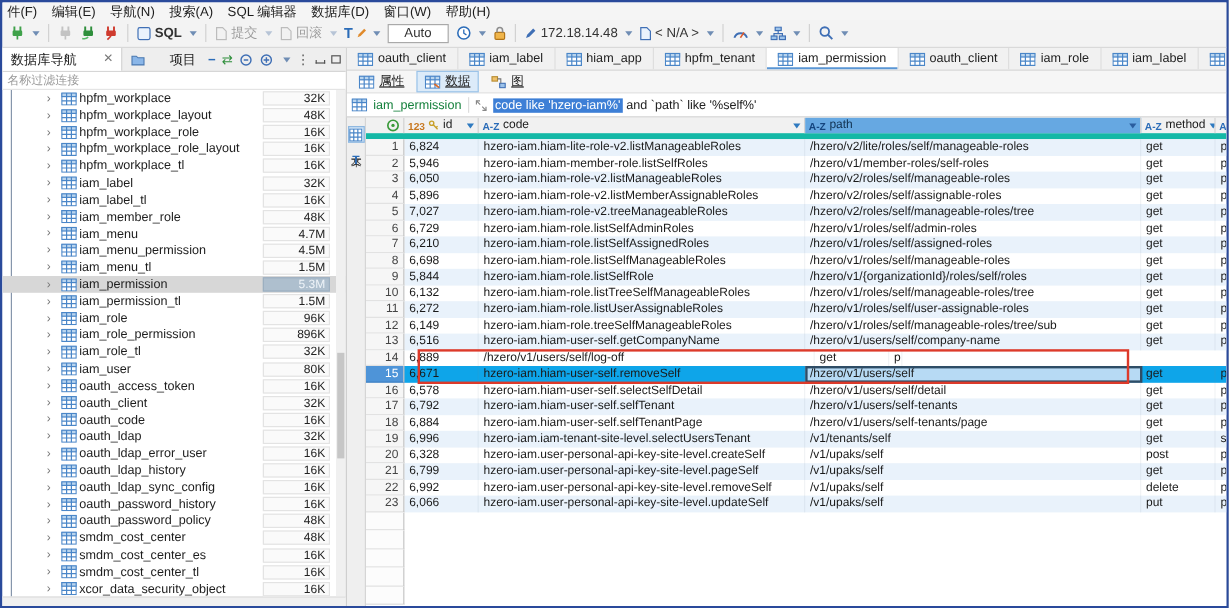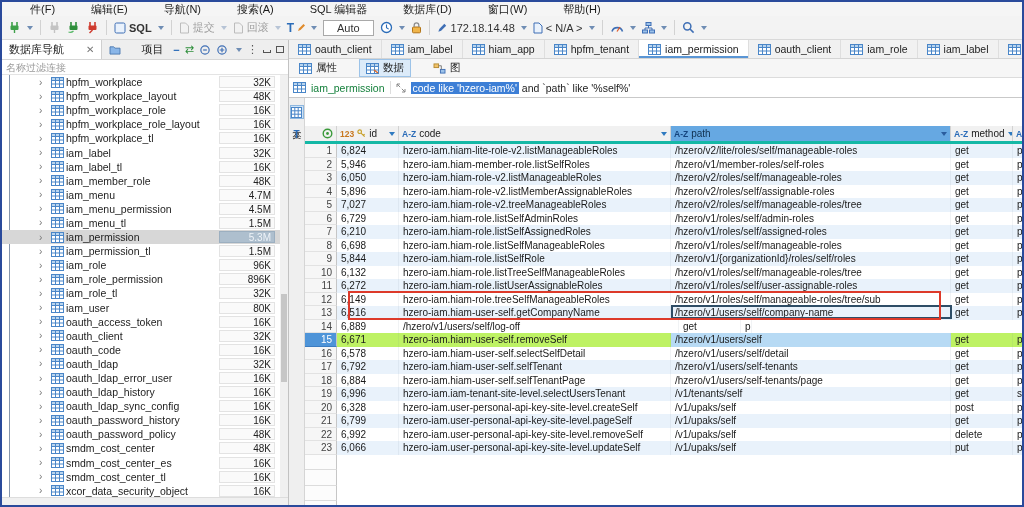--- a/index.html
+++ b/index.html
@@ -4,21 +4,21 @@
 <style>
   * { box-sizing: border-box; margin: 0; padding: 0; }
   html,body { background:#888; }
   body { font-family:"Liberation Sans","DejaVu Sans",sans-serif; }
   .window { position:relative; width:1024px; height:507px; background:#fff;
             border:2px solid #2a4a9b; overflow:hidden; }
 
   
   .menubar { position:absolute; left:0; top:0; right:0; height:14px; background:#f5f5f5;
              display:flex; align-items:center; font-size:11px; color:#1c1c1c; }
-  .menu-item { padding:0 8px 0 4px; white-space:nowrap;margin-left:24px; }
+  .menu-item { padding:0 8px 0 4px; white-space:nowrap; }
 
   
   .toolbar { position:absolute; left:0; top:14px; right:0; height:24px; background:#f3f3f3;
              border-bottom:1px solid #d9d9d9; display:flex; align-items:center; padding:0 3px;
              font-size:11px; color:#333; }
   .tb-btn { display:flex; align-items:center; gap:3px; padding:2px 3px; white-space:nowrap; }
   .tb-sep { width:1px; height:15px; background:#d2d2d2; margin:0 4px; flex:none; }
   .dd { width:0; height:0; border-left:3px solid transparent; border-right:3px solid transparent;
         border-top:4px solid #6f8db4; margin-left:3px; }
   .disabled { opacity:.45; }
@@ -56,56 +56,56 @@
   .tree-hscroll { height:8px; background:#f0f0f0; border-top:1px solid #ddd; }
 
   
   .main { position:absolute; left:287px; top:38px; right:0; bottom:0; display:flex; flex-direction:column; }
   .editor-tabs { height:19px; background:#f1f1f1; border-bottom:1px solid #d4d4d4; display:flex;
                  font-size:10.5px; color:#222; overflow:hidden; }
   .editor-tab { display:flex; align-items:center; gap:4px; padding:0 9px; border-right:1px solid #dedede;
                 white-space:nowrap; }
   .editor-tab.active { background:#fff; box-shadow:inset 0 -2px 0 #5a96d5; }
   .result-tabs { height:19px; background:#f6f6f6; border-bottom:1px solid #dcdcdc; display:flex;
-                 align-items:center; font-size:10.5px; color:#222; padding-left:3px; gap:15px; }
+                 align-items:center; font-size:10.5px; color:#222; padding-left:3px; gap:3px;text-decoration:underline; }
   .result-tab { display:flex; align-items:center; gap:4px; padding:1px 6px; border:1px solid transparent; }
   .result-tab.active { background:#dcebf9; border-color:#9cc3e8; }
   .filter-bar { height:20px; background:#fff; border-bottom:1px solid #c9c9c9; display:flex;
                 align-items:center; font-size:10.5px; padding-left:4px; gap:5px; white-space:nowrap; }
   .fb-table { color:#15803c; }
   .fb-sep { width:1px; height:13px; background:#ddd; }
   .fb-sel { background:#3d7fd6; color:#fff; padding:0 2px; }
   .fb-rest { color:#222; }
 
   
   .grid-zone { flex:1; display:flex; position:relative; overflow:hidden; }
   .side-strip { width:16px; background:#efefef; border-right:1px solid #d5d5d5; display:flex;
                 flex-direction:column; align-items:center; padding-top:2px; gap:3px; flex:none; }
   .v-label { writing-mode:vertical-rl; font-size:9px; color:#333; letter-spacing:1px; }
   .strip-btn { width:14px; height:14px; display:flex; align-items:center; justify-content:center; }
   .strip-btn.active { background:#cfe3f6; border:1px solid #8fb8e0; }
   .grid { flex:1; position:relative; font-size:10px; color:#1a1a1a; background:#fff; }
-  .grid-header { display:flex; height:18px; background:#f1f1f1; border-bottom:3px solid #14b8a6;margin-top:28px; }
+  .grid-header { display:flex; height:18px; background:#f1f1f1; border-bottom:5px solid #14b8a6; }
   .gh-cell { display:flex; align-items:center; gap:3px; padding:0 3px; border-right:1px solid #d2d2d2;
              overflow:hidden; white-space:nowrap; flex:none; }
   .badge-num { color:#c87820; font-size:8.5px; font-weight:bold; }
   .badge-az { color:#2b6cb8; font-size:8.5px; font-weight:bold; }
   .gh-path { background:#66a8e2; color:#10304f; }
   .gh-path .badge-az { color:#14447e; }
   .gh-path .dd { border-top-color:#2a5d9e; }
   .w-num{width:32px;} .w-id{width:62px;} .w-code{width:272px;} .w-path{width:280px;}
   .w-method{width:62px;} .w-extra{width:11px; border-right:none;}
   .ml-auto{ margin-left:auto; }
   .grid-row { display:flex; height:13.5px; }
   .gr-num { width:32px; background:#f6f6f6; border-right:1px solid #c6c6c6; border-bottom:1px solid #e2e2e2;
             text-align:right; padding-right:4px; color:#444; line-height:13px; flex:none; }
   .gr-cell { padding:0 4px; line-height:13.5px; overflow:hidden; white-space:nowrap; flex:none;
              border-right:1px solid rgba(120,140,160,.10); }
   .grid-row.odd { background:#e9f2fb; }
-  .grid-row.selrow { background:#bef264; }
+  .grid-row.selrow { background:#0ea5e9; }
   .grid-row.selrow .gr-num { background:#4e94d8; color:#fff; border-bottom-color:#3c7cc0; }
   .grid-row.selrow .c-path { background:#b7daf4; }
   .empty-num { width:32px; height:15.5px; background:#fcfcfc; border-right:1px solid #c6c6c6;
                border-bottom:1px solid #dcdcdc; }
   .red-box { position:absolute; left:43px; top:193px; width:593px; height:29px;
              border:2px solid #dd3a2a; z-index:6; pointer-events:none; }
   .cell-outline { position:absolute; left:366px; top:206.5px; width:281px; height:14.5px;
                   border:2px solid #2e4d66; z-index:5; pointer-events:none; }
   svg { display:block; }
 </style>

